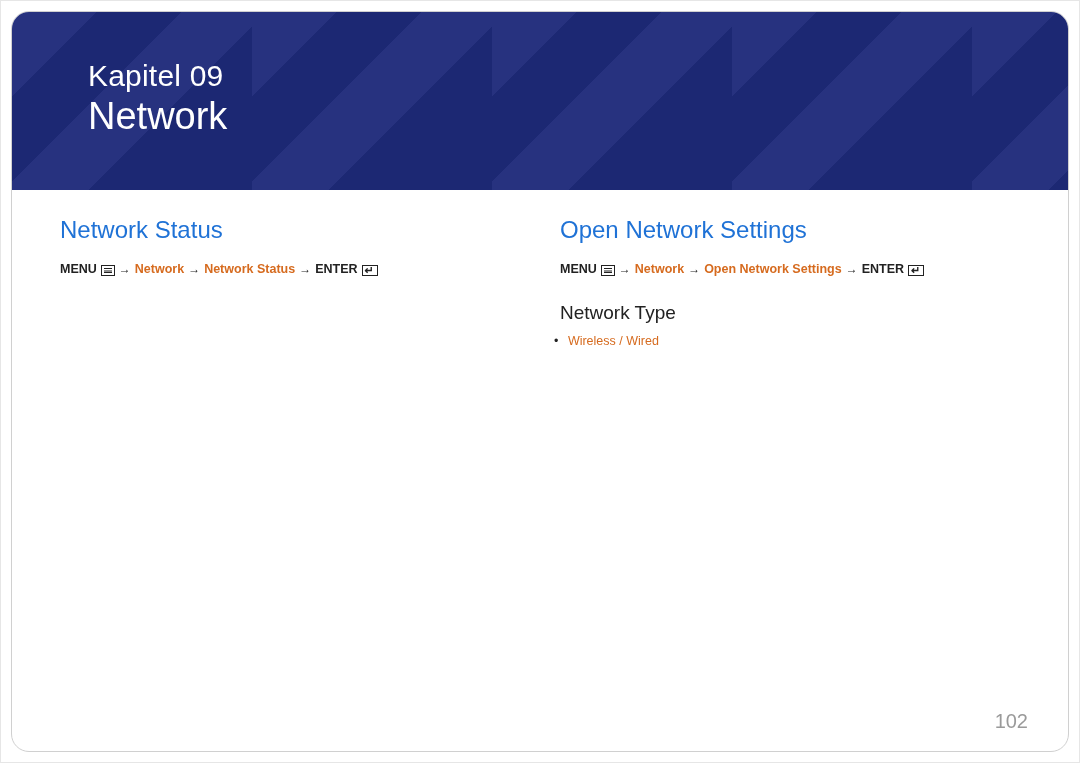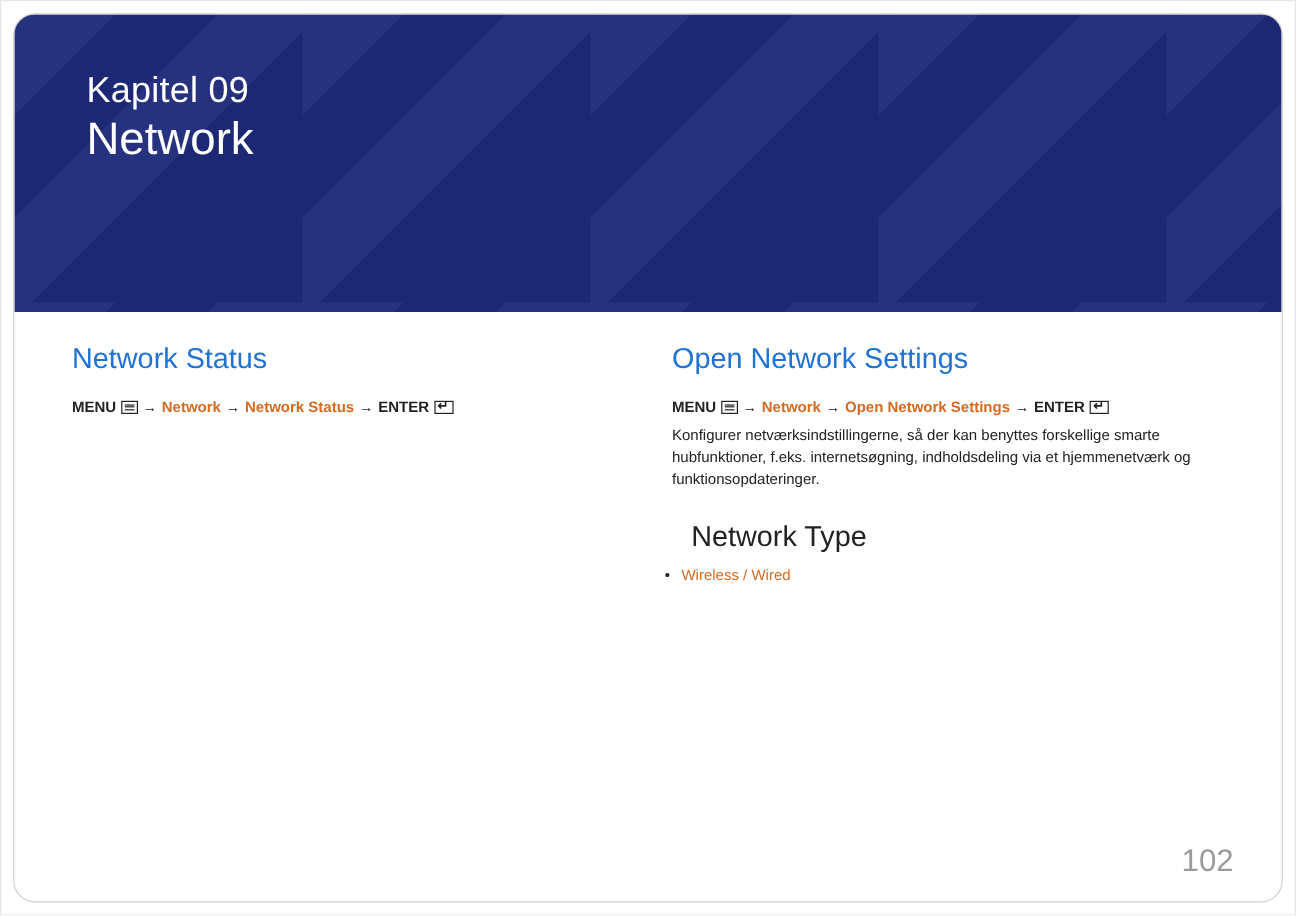--- a/index.html
+++ b/index.html
@@ -13,26 +13,26 @@
   }
   .page-inner {
     position: absolute;
     top: 10px; left: 10px; right: 10px; bottom: 10px;
     border-radius: 18px;
     overflow: hidden;
     background: #fff;
     border: 1px solid #d0d0d0;
   }
   .banner {
-    height: 248px;
+    height: 178px;
     background-color: #1e2a7a;
     background-image:
       linear-gradient(135deg, rgba(255,255,255,0.04) 0 60px, rgba(0,0,0,0.06) 60px 120px, rgba(255,255,255,0.04) 120px 180px, rgba(0,0,0,0.06) 180px 240px);
     background-size: 240px 240px;
-    padding: 45px 48px 0 60px;
+    padding: 45px 48px 0 76px;
     color: #fff;
   }
   .banner .chapter {
     font-size: 30px;
     font-weight: 400;
     letter-spacing: 0.2px;
     line-height: 1.25;
   }
   .banner .title {
     font-size: 38px;
@@ -50,21 +50,21 @@
     font-size: 24px;
     font-weight: 400;
     margin-bottom: 18px;
   }
   .nav-line {
     font-size: 12.5px;
     color: #222;
     font-weight: 700;
     display: flex;
     flex-wrap: wrap;
-    align-items: center;
+    align-items: flex-end;
     gap: 4px;
     margin-bottom: 8px;
   }
   .nav-line .word { font-weight: 700; }
   .nav-line .accent { color: #d66b1f; font-weight: 700; }
   .nav-line .arrow { color: #222; font-weight: 400; font-size: 12px; }
   .icon-box {
     display: inline-block;
     width: 14px; height: 11px;
     border: 1px solid #222;
@@ -96,44 +96,43 @@
     left: 2px; top: -2px;
     font-size: 11px;
     line-height: 12px;
   }
   .body-text {
     font-size: 12.5px;
     color: #222;
     line-height: 1.45;
   }
   .h3 {
-    font-size: 24px;
+    font-size: 19px;
     color: #222;
     font-weight: 400;
     margin-top: 26px;
     margin-bottom: 10px;
-    margin-left: 16px;
   }
   .bullet-line {
     font-size: 12.5px;
     color: #d66b1f;
     margin-left: 6px;
   }
   .bullet-line::before {
     content: "•";
     color: #222;
     margin-left: -12px;
     margin-right: 6px;
   }
   .bullet-line .sep { color: #d66b1f; }
   .page-number {
     position: absolute;
     right: 40px;
     bottom: 18px;
-    font-size: 26px;
+    font-size: 20px;
     color: #9a9a9a;
     font-weight: 400;
   }
 </style>
 </head>
 <body>
 
 <div class="page">
   <div class="page-inner">
 
@@ -173,21 +172,20 @@
             </span>
           <span class="arrow">→</span>
           <span class="accent">Network</span>
           <span class="arrow">→</span>
           <span class="accent">Open Network Settings</span>
           <span class="arrow">→</span>
           <span class="word">ENTER</span>
           <span class="icon-enter"></span>
         </div>
 
-        <div class="body-text">Konfigurer netværksindstillingerne, så der kan benyttes forskellige smarte hubfunktioner, f.eks. internetsøgning, indholdsdeling via et hjemmenetværk og funktionsopdateringer.</div>
 
         <div class="h3">Network Type</div>
 
         <div class="bullet-line">
           <span>Wireless</span><span class="sep"> / </span><span>Wired</span>
         </div>
       </div>
 
     </div>
 

